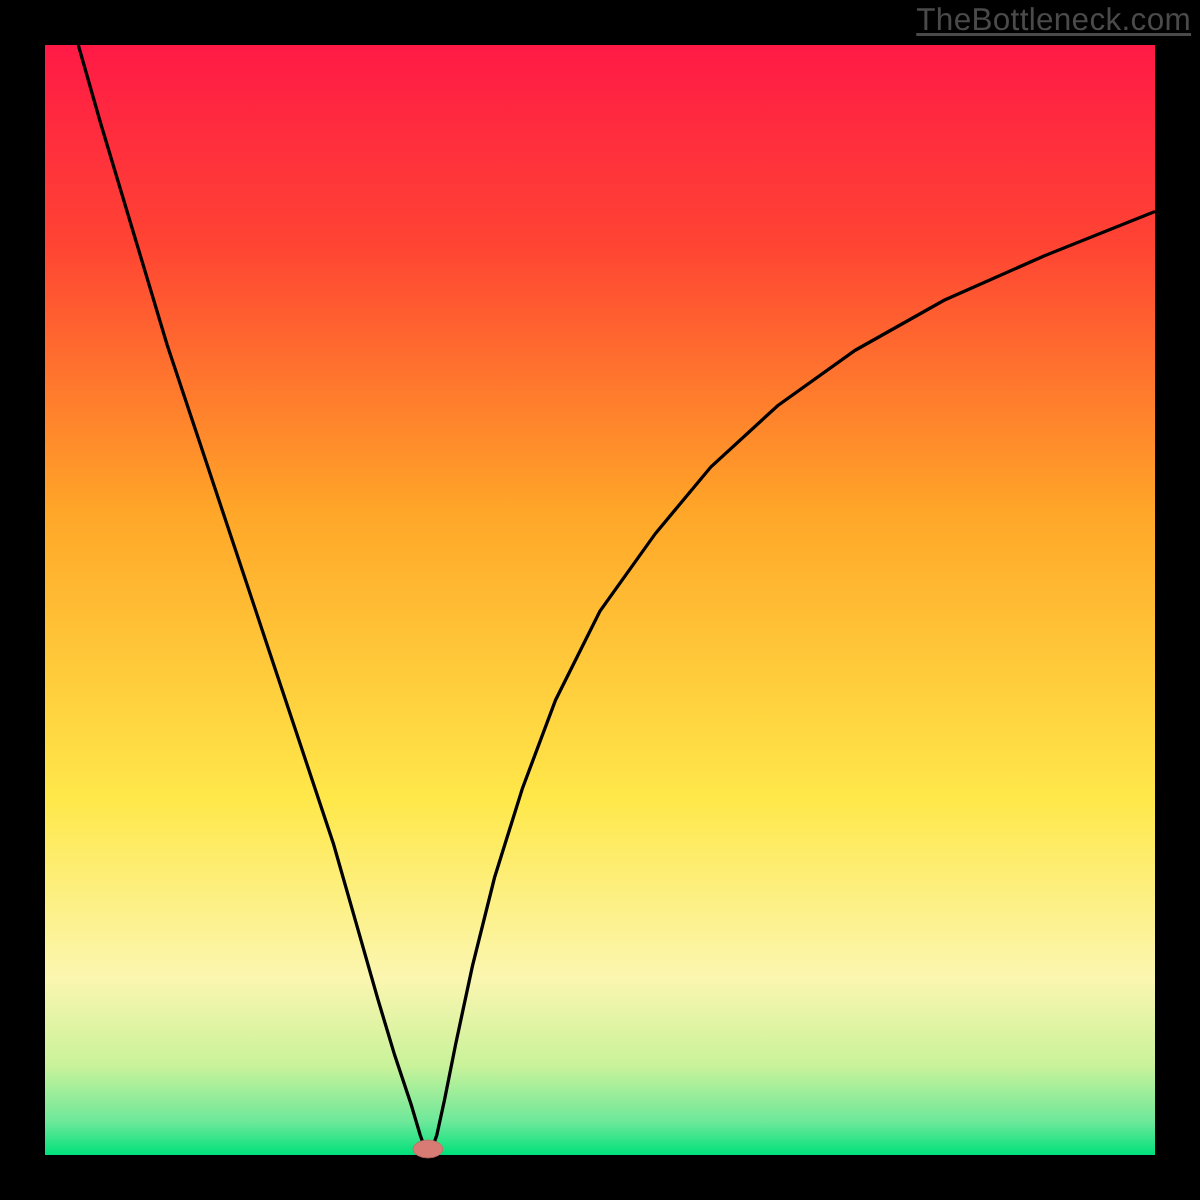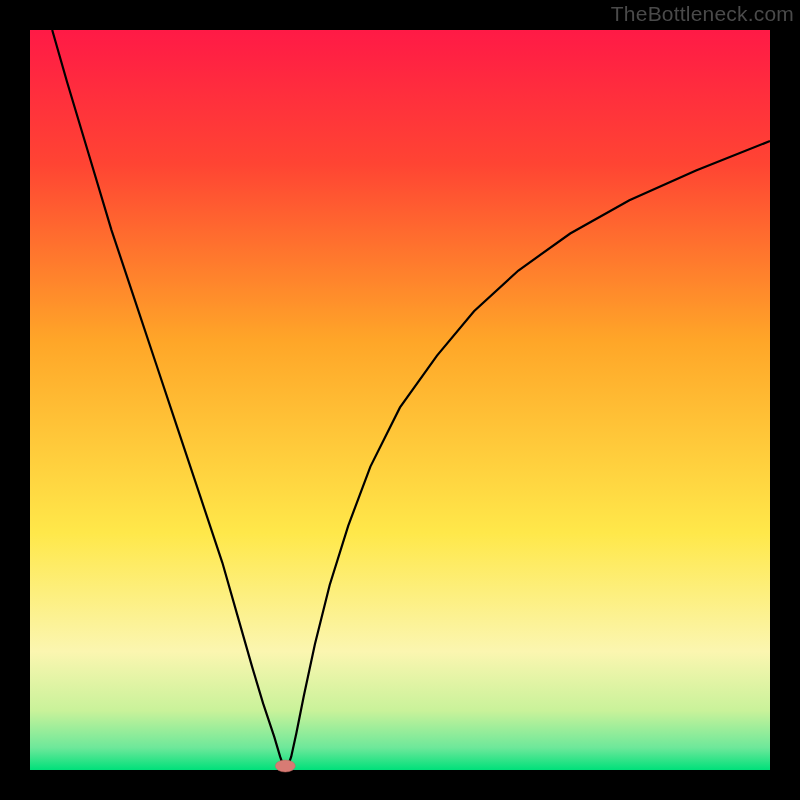--- a/index.html
+++ b/index.html
@@ -19,20 +19,21 @@
   }
   .watermark {
     position: absolute;
     top: 2px;
     right: 6px;
     color: #4a4a4a;
     font-size: 21px;
     font-weight: 500;
     z-index: 5;
     letter-spacing: 0.2px;
+    text-decoration: underline;
   }
   svg {
     display: block;
   }
 </style>
 </head>
 <body>
 <div class="outer">
 
   <div class="watermark">TheBottleneck.com</div>

